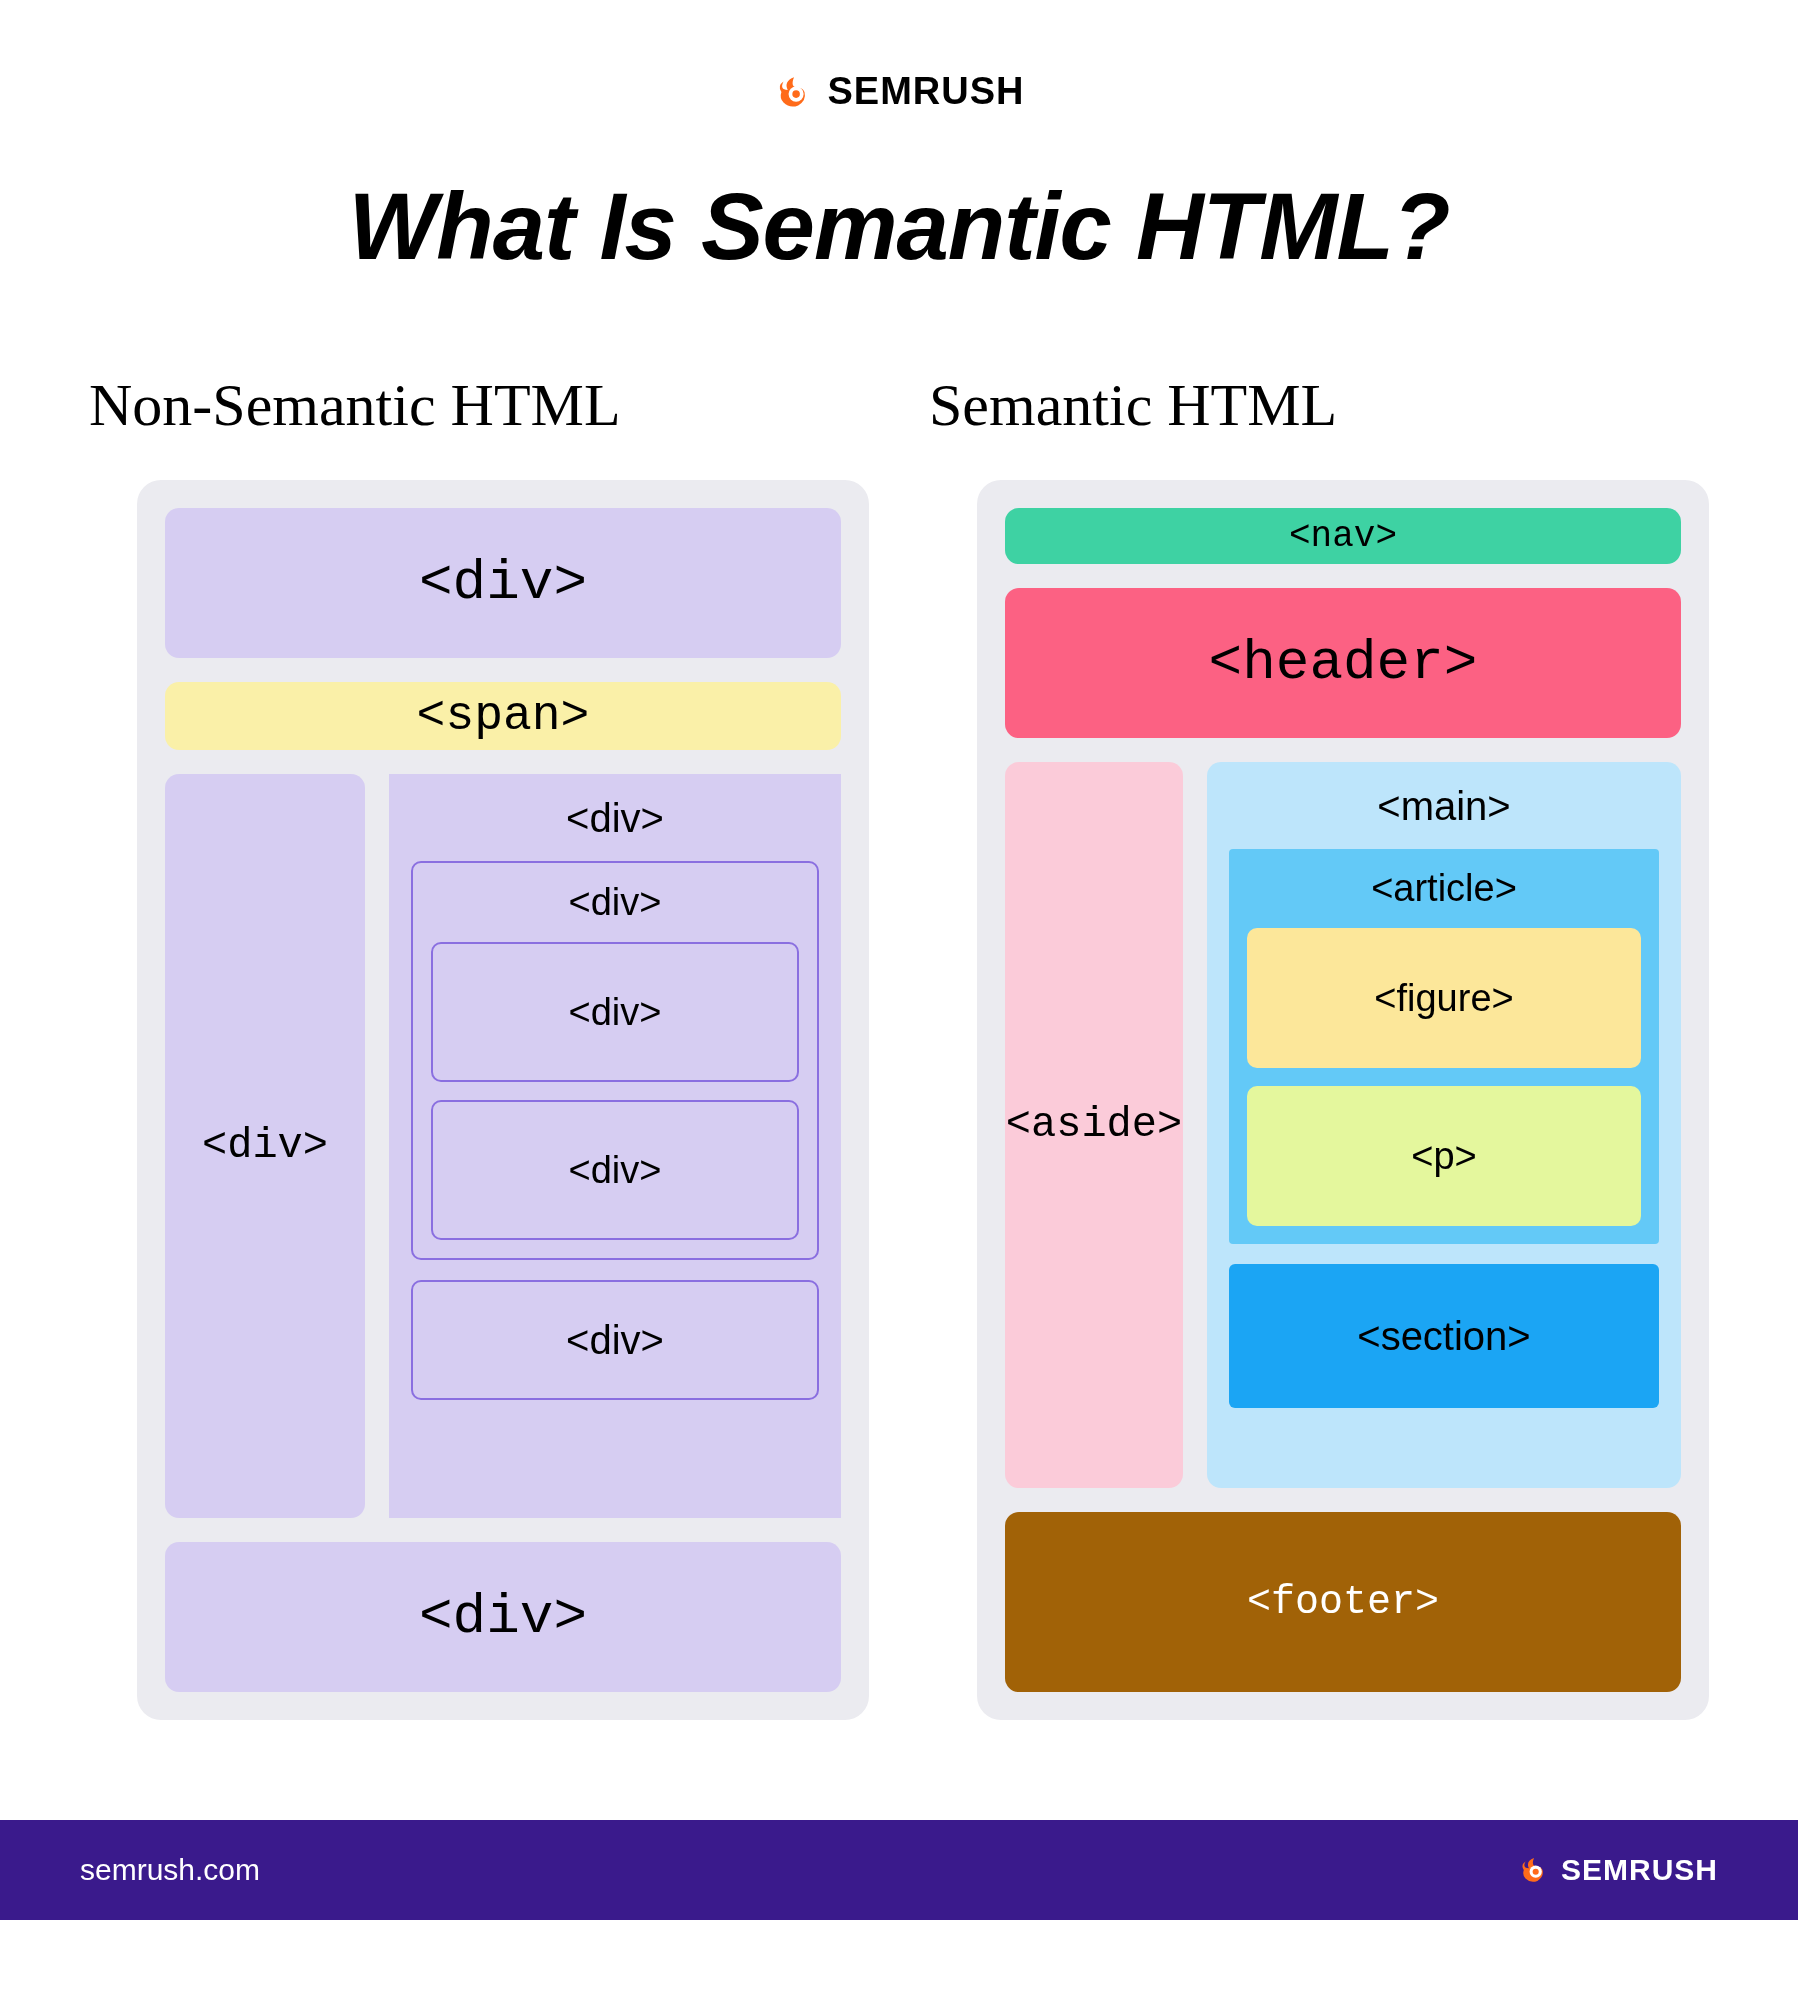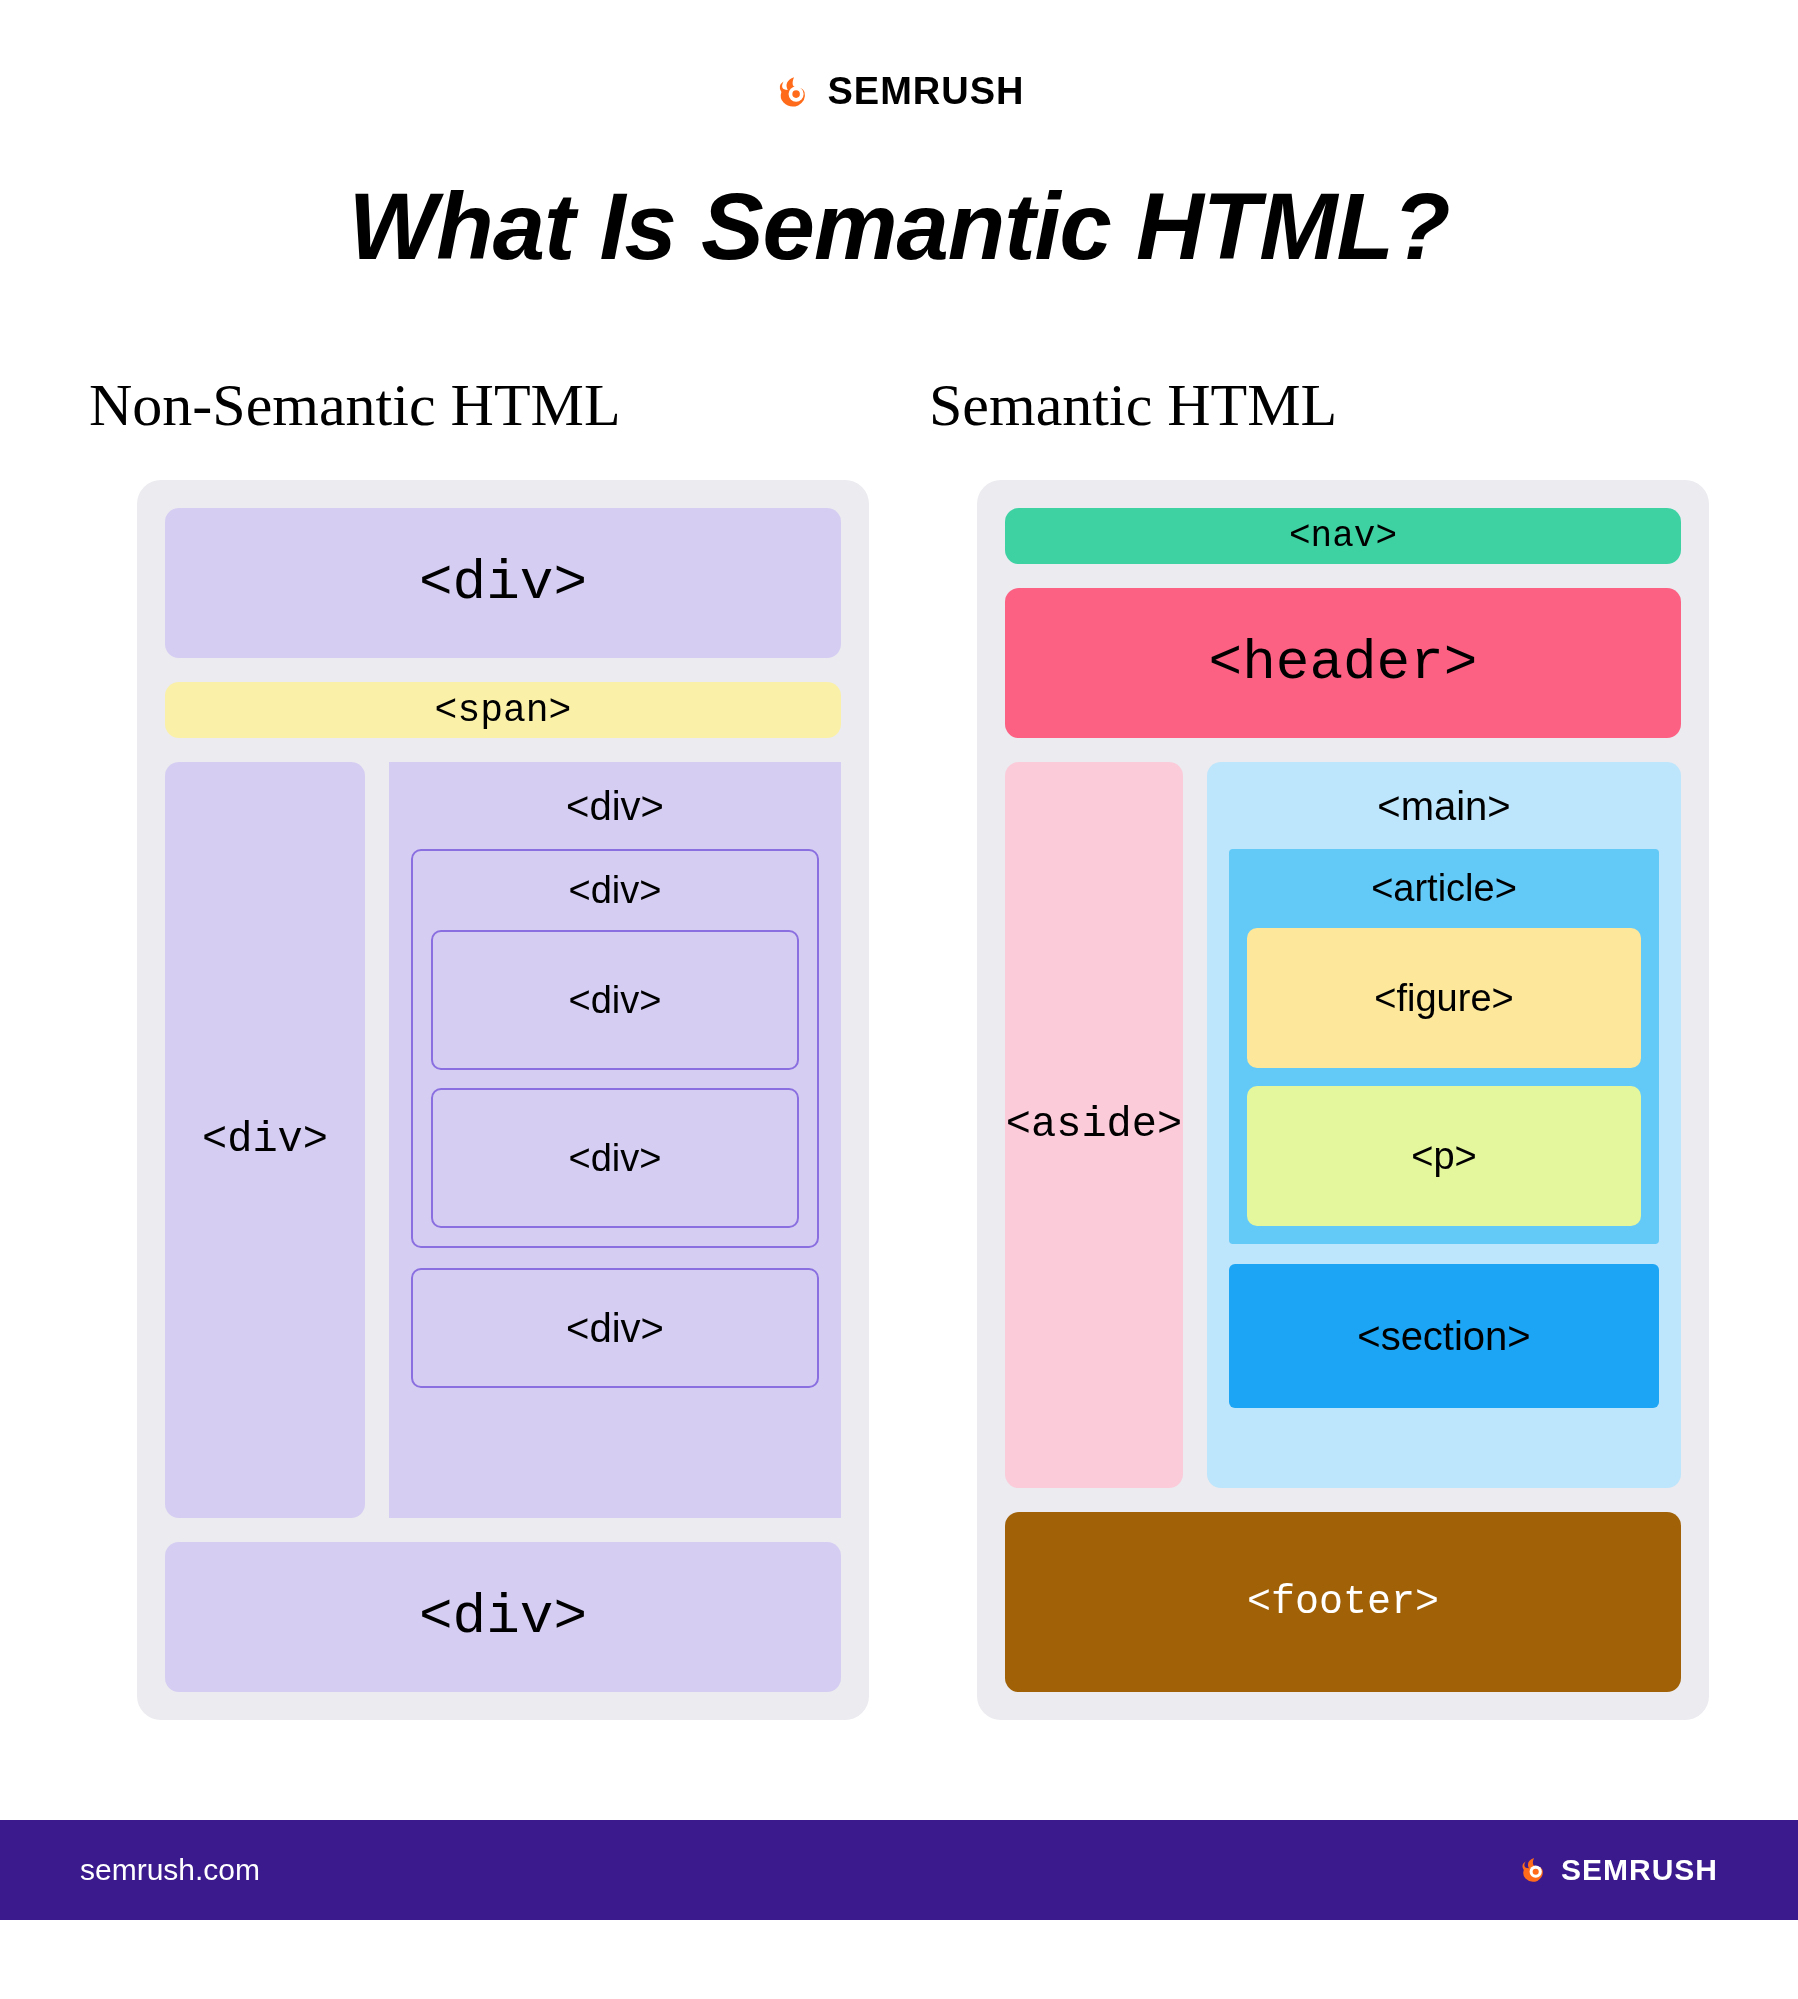--- a/index.html
+++ b/index.html
@@ -10,21 +10,21 @@
 .flame-icon { width: 42px; height: 42px; }
 .brand-name { font-size: 38px; font-weight: 800; letter-spacing: 1px; }
 .title { text-align: center; font-size: 94px; font-weight: 800; margin-bottom: 90px; letter-spacing: -1px; font-style: italic; }
 .cols { display: flex; gap: 60px; justify-content: center; }
 .col { flex: 1; max-width: 780px; }
 .col-title { font-size: 60px; font-weight: 500; text-align: left; margin-bottom: 40px; font-family: Liberation Serif, serif; }
 .panel { background: #ebebf0; border-radius: 24px; padding: 28px; height: 1240px; display: flex; flex-direction: column; gap: 24px; margin-left: 48px; }
 .box { border-radius: 14px; display: flex; align-items: center; justify-content: center; font-family: 'Courier New', monospace; }
 
 .ns-header { background: #d6cdf2; height: 150px; font-size: 56px; }
-.ns-span { background: #faf0a8; height: 56px; font-size: 38px; }
+.ns-span { background: #faf0a8; height: 68px; font-size: 48px; }
 .ns-row { display: flex; gap: 24px; flex: 1; }
 .ns-aside { background: #d6cdf2; width: 200px; font-size: 42px; }
 .ns-main { background: #d6cdf2; flex: 1; padding: 22px; display: flex; flex-direction: column; gap: 20px; font-size: 40px; }
 .ns-main-label { text-align: center; }
 .ns-inner { border: 2px solid #8a6fe0; border-radius: 10px; padding: 18px; display: flex; flex-direction: column; gap: 18px; font-size: 38px; }
 .ns-inner-label { text-align: center; }
 .ns-inner-box { border: 2px solid #8a6fe0; border-radius: 10px; height: 140px; display: flex; align-items: center; justify-content: center; }
 .ns-section { border: 2px solid #8a6fe0; border-radius: 10px; height: 120px; display: flex; align-items: center; justify-content: center; }
 .ns-footer { background: #d6cdf2; height: 150px; font-size: 56px; }
 

